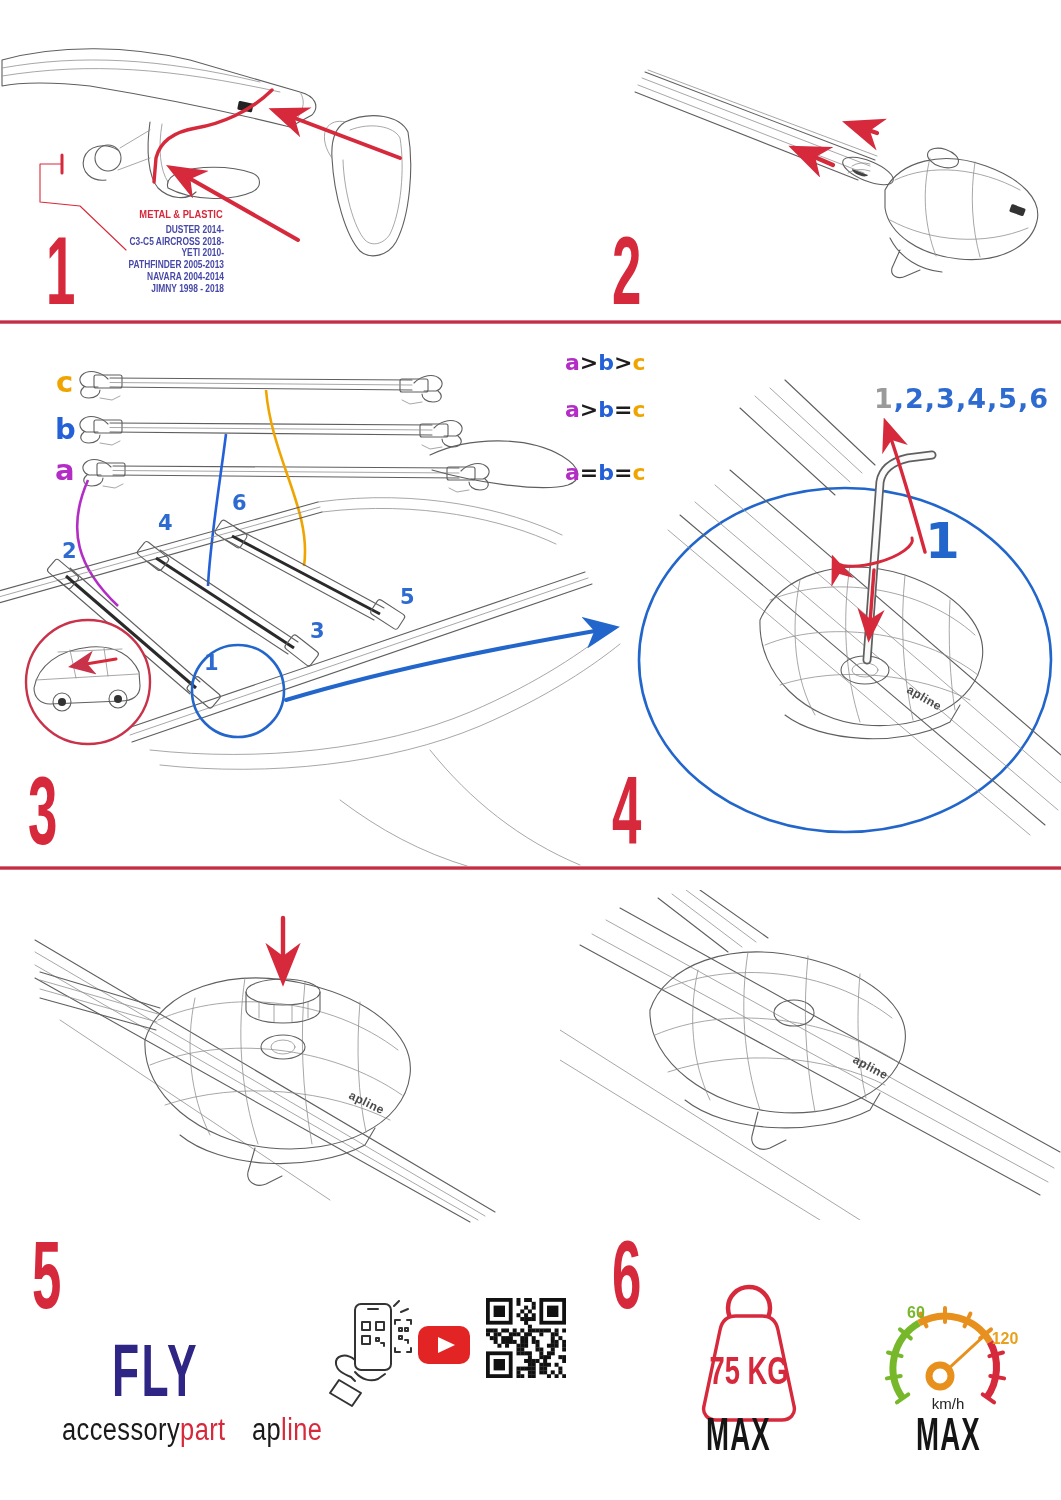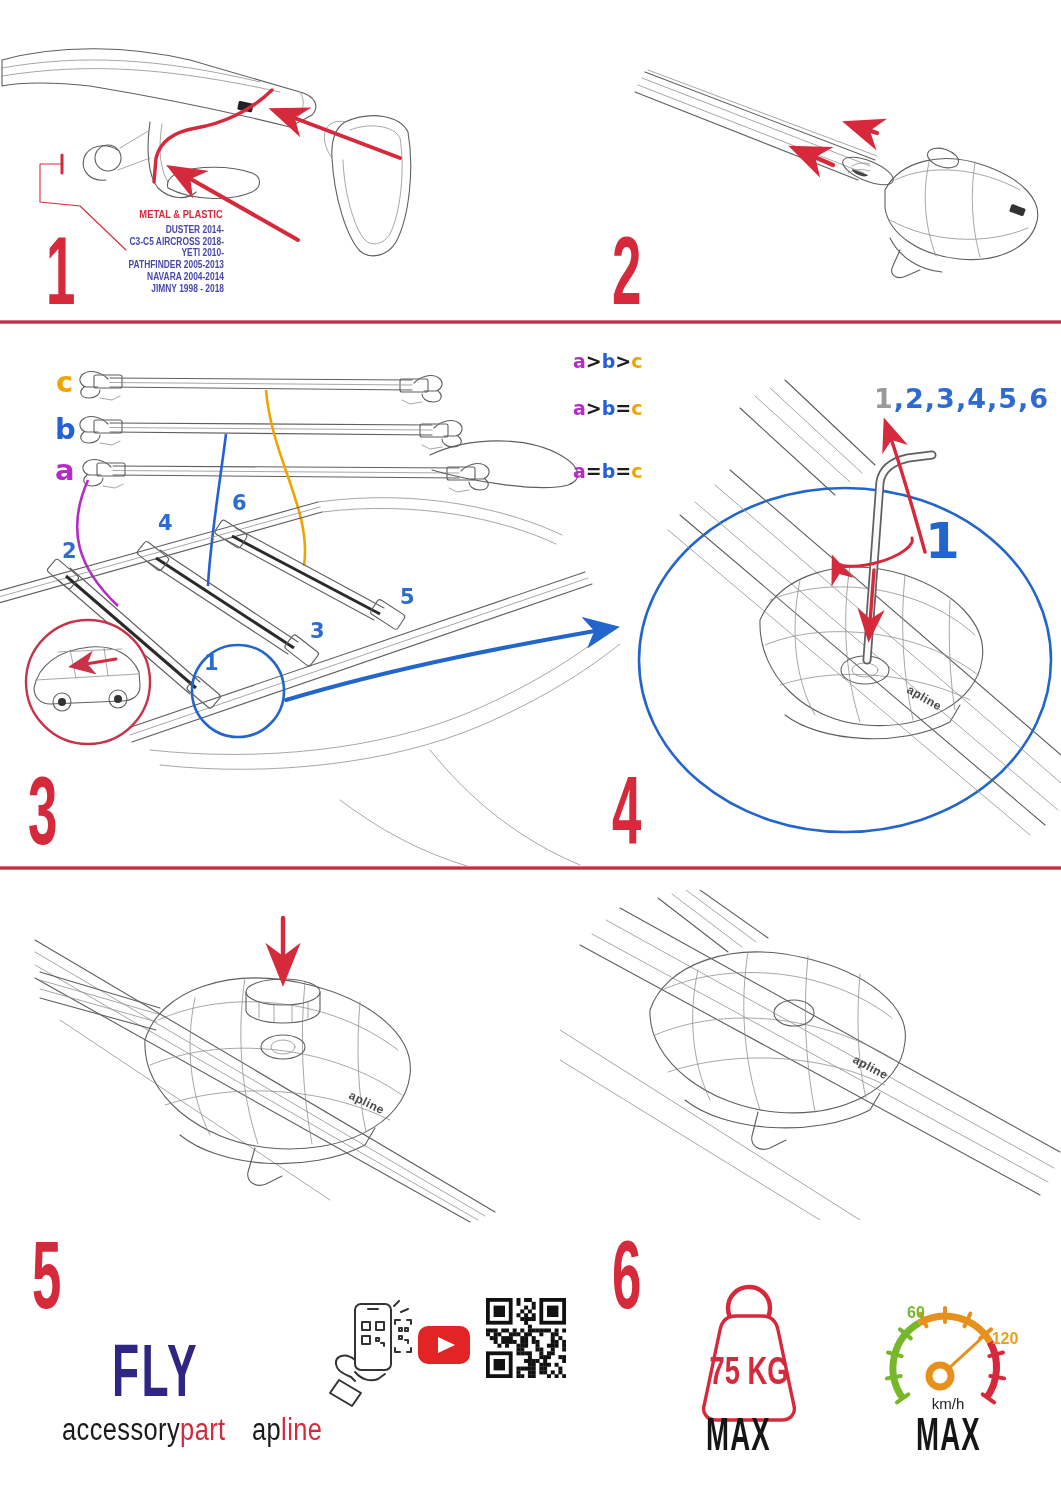--- a/index.html
+++ b/index.html
@@ -7,21 +7,21 @@
         font-family:"Liberation Sans",sans-serif;}
   .abs{position:absolute;}
   .stepnum{font-weight:700;font-size:96px;line-height:.82;color:#d6293b;
            transform:scaleX(.55);transform-origin:left top;letter-spacing:-2px;}
   .divider{left:0;width:1061px;height:4px;
            background:linear-gradient(to bottom,#e9a9b2,#c22f44 30%,#c22f44 75%,#e9a9b2);}
   .mat-label{color:#d6293b;font-weight:700;font-size:11px;text-align:center;
              transform:scaleX(.85);transform-origin:center top;white-space:nowrap;}
   .models{color:#4748a8;font-weight:700;font-size:10px;line-height:11.7px;text-align:right;
           transform:scaleX(.84);transform-origin:right top;white-space:nowrap;}
-  .rel-row{font-family:"DejaVu Sans",sans-serif;font-weight:700;font-size:19px;line-height:1;white-space:nowrap;margin-left:8px;}
+  .rel-row{font-family:"DejaVu Sans",sans-serif;font-weight:700;font-size:22px;line-height:1;white-space:nowrap;}
   .rel-a{color:#b42cc6;} .rel-b{color:#2460d8;} .rel-c{color:#f0a400;} .rel-op{color:#1c1c1c;}
   .seq{font-family:"DejaVu Sans",sans-serif;font-weight:700;font-size:27px;letter-spacing:1px;white-space:nowrap;text-align:center;}
   .seq-first{color:#9a9a9a;} .seq-rest{color:#2e6bd0;}
   .callout1{font-family:"DejaVu Sans",sans-serif;font-weight:700;font-size:50px;color:#2266cc;line-height:1;}
   .fly{color:#2e2585;font-weight:700;font-size:74px;line-height:.9;transform:scaleX(.6);
        transform-origin:left top;letter-spacing:4px;}
   .brandrow{font-size:31px;font-weight:400;letter-spacing:.5px;white-space:nowrap;
             transform:scaleX(.82);transform-origin:left top;color:#1a1a1a;}
   .brand-red{color:#d6293b;}
   .maxlab{font-weight:700;font-size:46px;color:#151515;transform:scaleX(.6);

